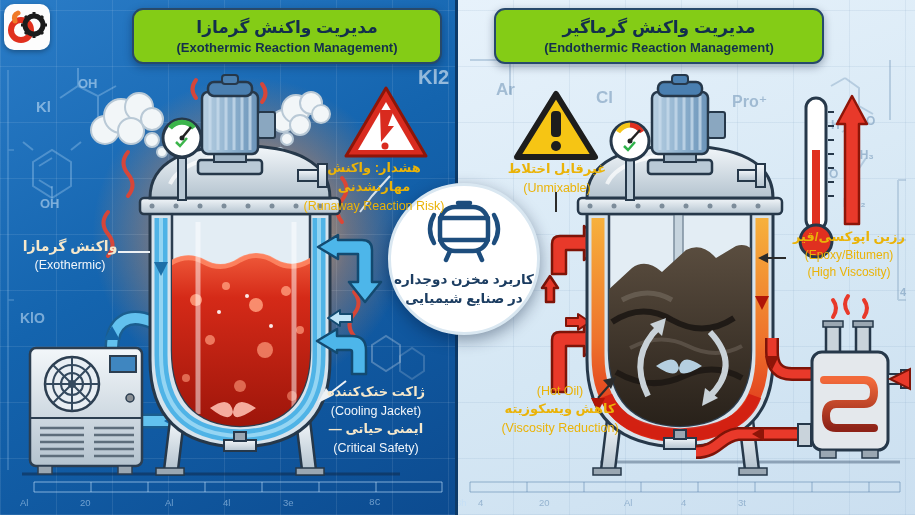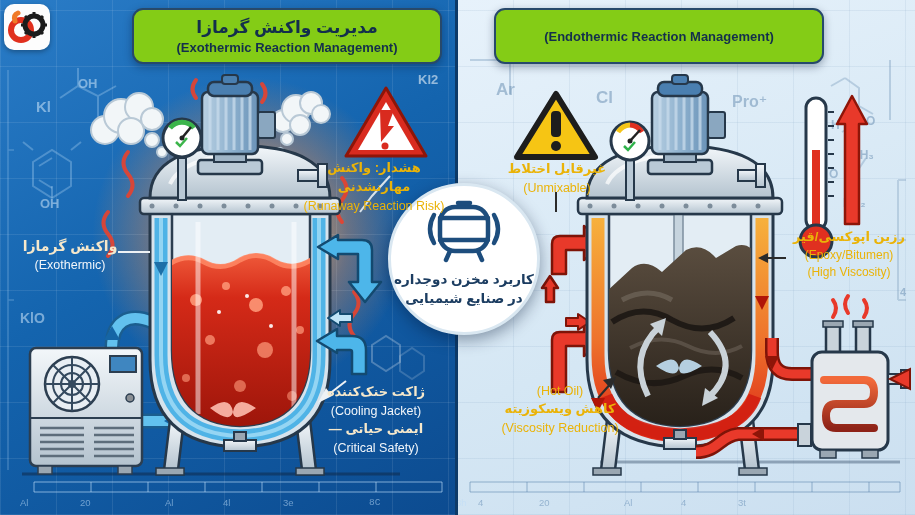--- a/index.html
+++ b/index.html
@@ -63,21 +63,21 @@
 </head>
 <body>
 
 <div class="canvas">
 
   <div class="panel left-panel"></div>
   <div class="panel right-panel"></div>
   <div class="divider"></div>
 
   <span class="bg-label bgl-left" style="left:36px;top:98px;font-size:15px;">Kl</span>
-  <span class="bg-label bgl-left" style="left:418px;top:72px;font-size:13px;color:rgba(235,243,250,.6);">Kl2</span>
+  <span class="bg-label bgl-left" style="left:418px;top:66px;font-size:20px;color:rgba(235,243,250,.6);">Kl2</span>
   <span class="bg-label bgl-left" style="left:20px;top:310px;font-size:14px;">KlO</span>
   <span class="bg-label bgl-left" style="left:78px;top:76px;font-size:13px;">OH</span>
   <span class="bg-label bgl-left" style="left:40px;top:196px;font-size:13px;">OH</span>
 
   <span class="bg-label bgl-right" style="left:496px;top:80px;font-size:17px;">Ar</span>
   <span class="bg-label bgl-right" style="left:596px;top:88px;font-size:17px;">Cl</span>
   <span class="bg-label bgl-right" style="left:732px;top:92px;font-size:16px;">Pro⁺</span>
   <span class="bg-label bgl-right" style="left:831px;top:118px;font-size:12px;">H</span>
   <span class="bg-label bgl-right" style="left:866px;top:114px;font-size:12px;">O</span>
   <span class="bg-label bgl-right" style="left:829px;top:167px;font-size:12px;">O</span>
@@ -427,20 +427,21 @@
       <path d="M598 398 L612 382"></path>
       <polygon points="616,377 603,380 611,389" fill="#2b2b2b" stroke="none"></polygon>
     </g>
   </svg>
 
   <div class="title-pill pill-left">
     <span class="fa" dir="rtl">مدیریت واکنش گرمازا</span>
     <span class="en">(Exothermic Reaction Management)</span>
   </div>
   <div class="title-pill pill-right">
+    <span class="fa" dir="rtl">مدیریت واکنش گرماگیر</span>
     <span class="en">(Endothermic Reaction Management)</span>
   </div>
 
   <div class="lbl dark-text warn-left">
     <span class="fa" dir="rtl">هشدار: واکنش مهارنشدنی</span>
     <span class="en">(Runaway Reaction Risk)</span>
   </div>
 
   <div class="lbl jacket-lbl">
     <span class="fa" dir="rtl">ژاکت خنک‌کننده</span>

